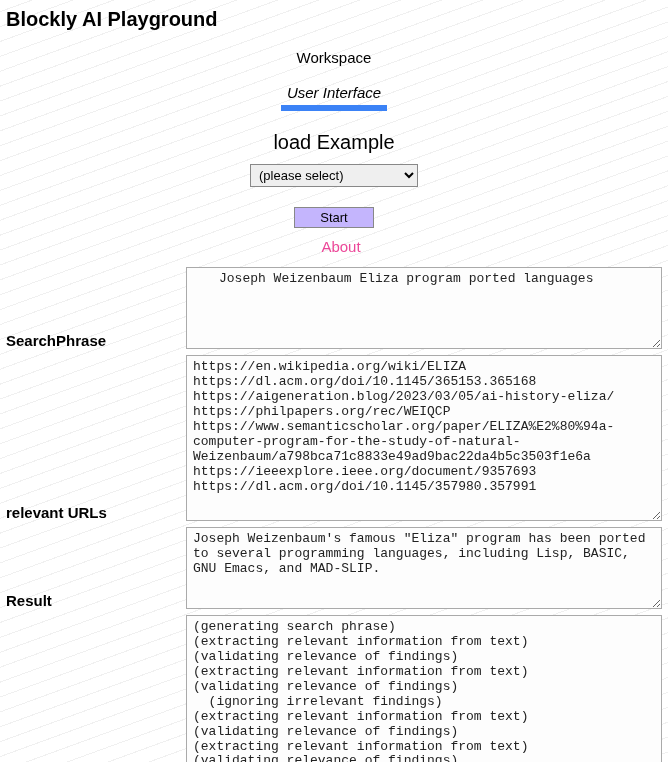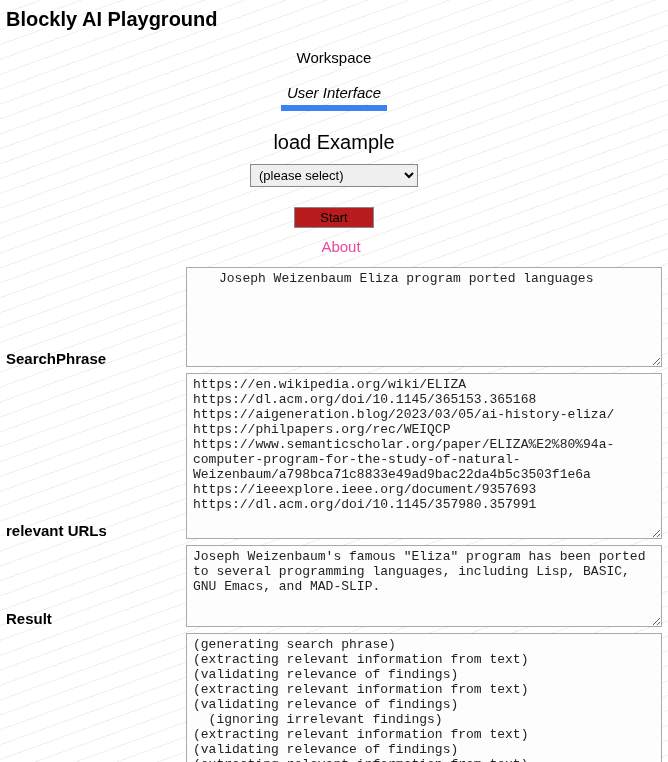--- a/index.html
+++ b/index.html
@@ -53,21 +53,21 @@
     font-size: 13px;
     background: #efefef;
     border: 1px solid #888;
     padding: 2px 4px;
     width: 168px;
   }
   button.start {
     width: 80px;
     padding: 2px 0;
     font-size: 13px;
-    background: #b91c1c;
+    background: #c4b5fd;
     border: 1px solid #888;
     cursor: pointer;
   }
   .about {
     color: #ec4899;
     font-size: 15px;
     margin-left: 14px;
     cursor: pointer;
   }
   .row {
@@ -87,21 +87,21 @@
     resize: both;
     font-family: "Courier New", monospace;
     font-size: 13px;
     line-height: 1.15;
     padding: 4px 6px;
     border: 1px solid #aaa;
     background: #fdfdfd;
     color: #222;
     overflow: auto;
   }
-  .ta-search  { height: 100px; padding-left: 32px; }
+  .ta-search  { height: 82px; padding-left: 32px; }
   .ta-urls    { height: 166px; }
   .ta-result  { height: 82px; }
   .ta-console { height: 330px; }
 </style>
 </head>
 <body>
 
 <h1>Blockly AI Playground</h1>
 
 <div class="toolbar">

